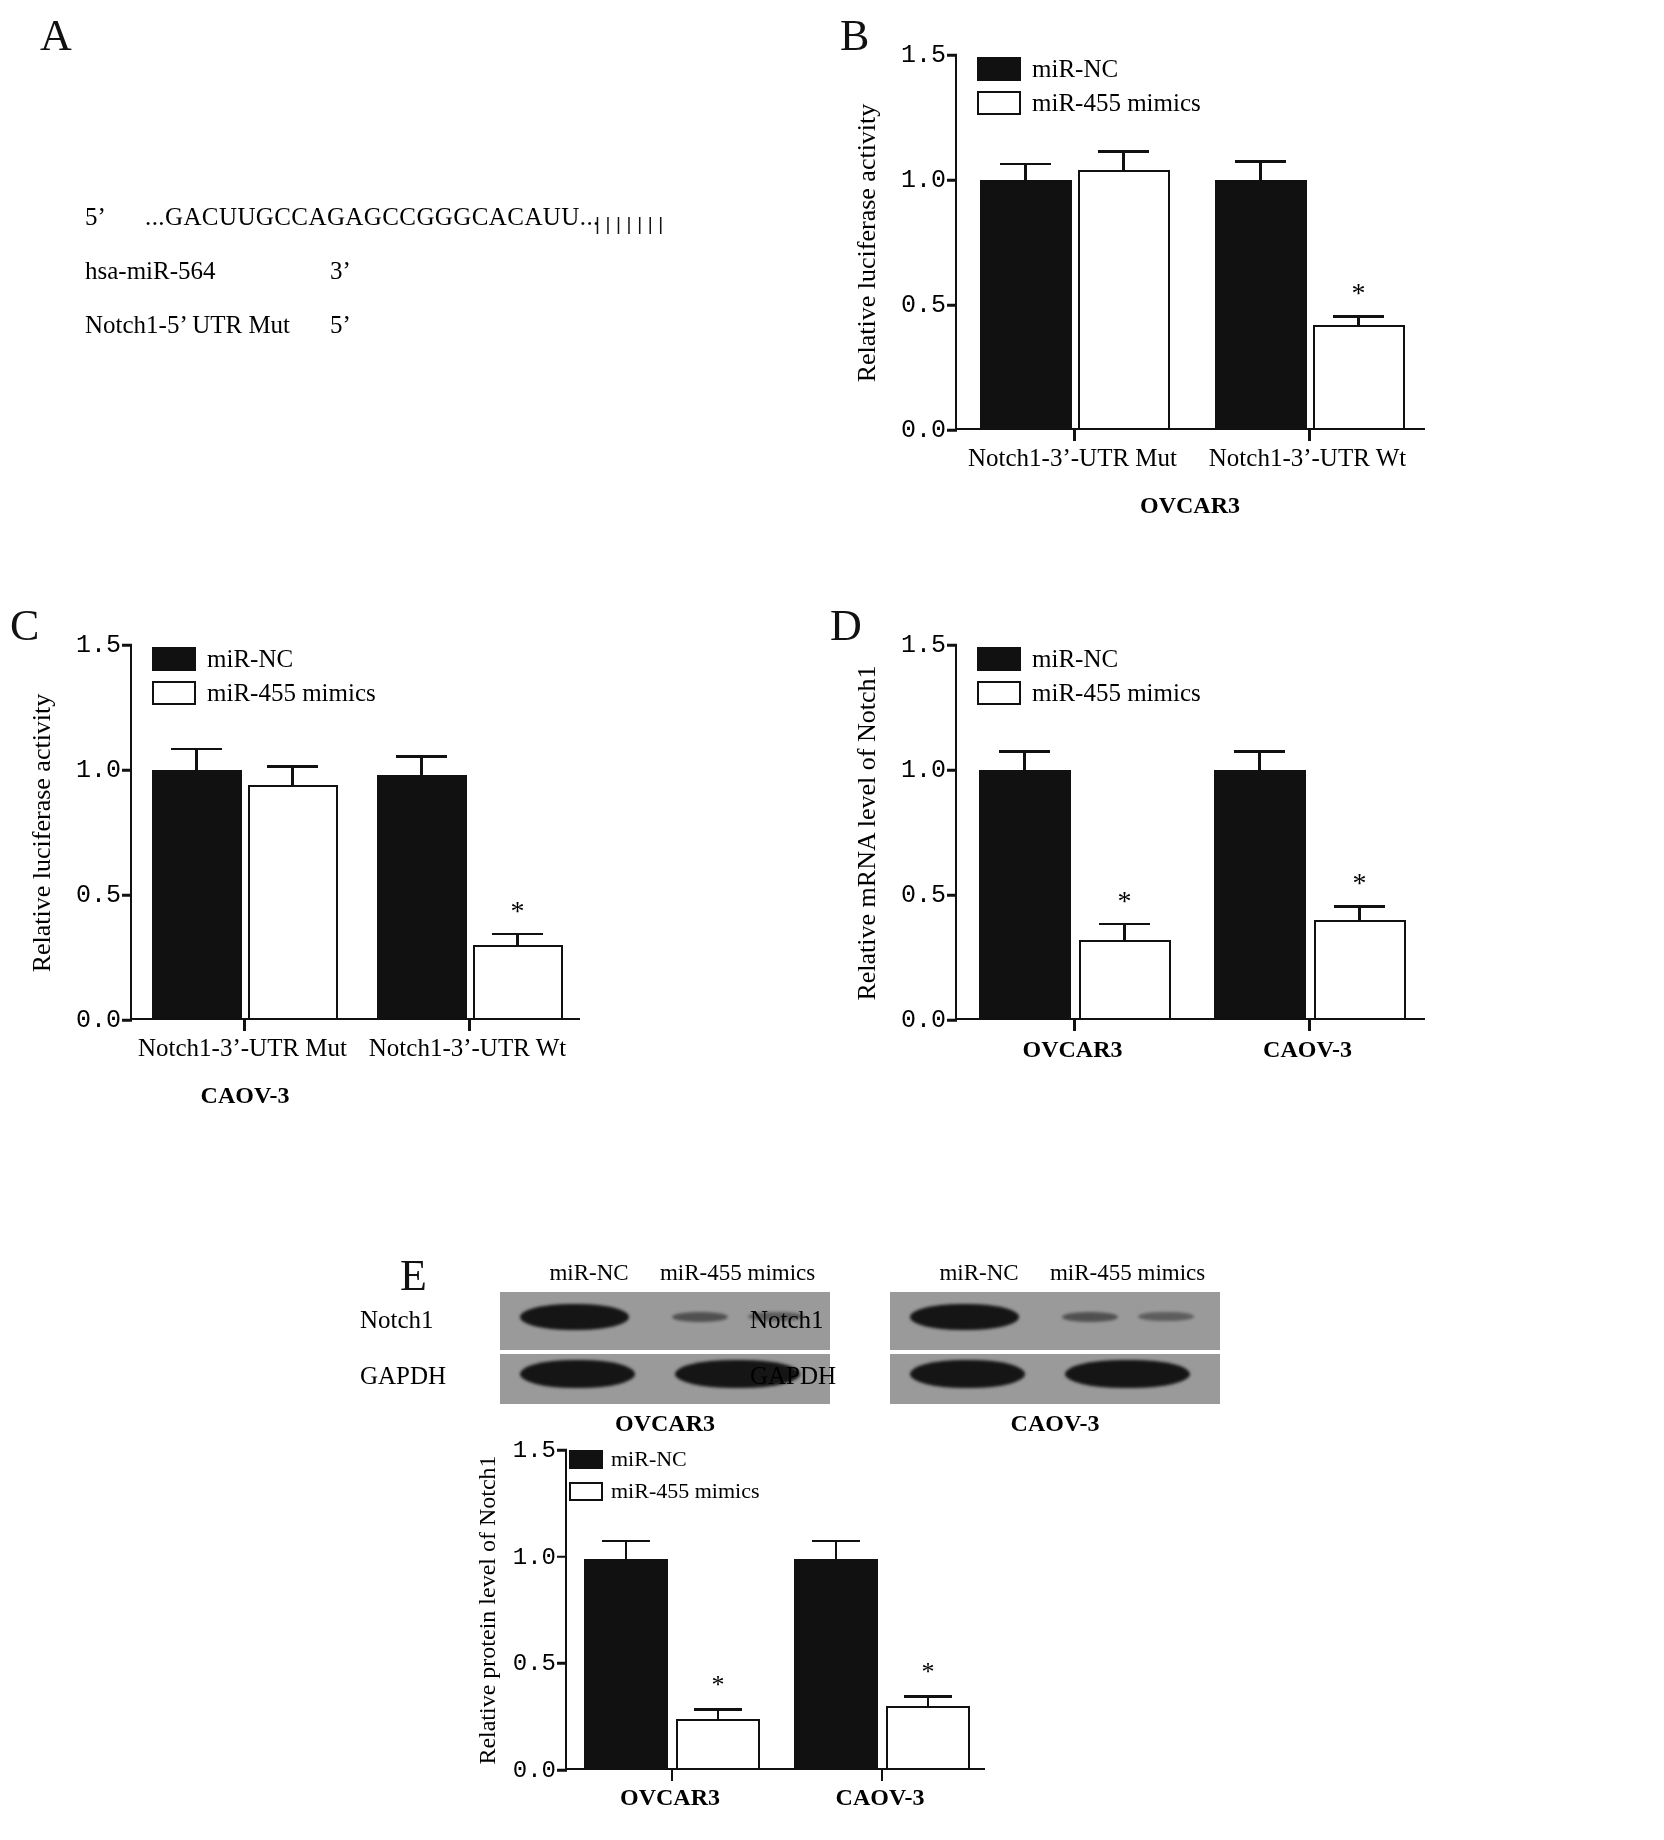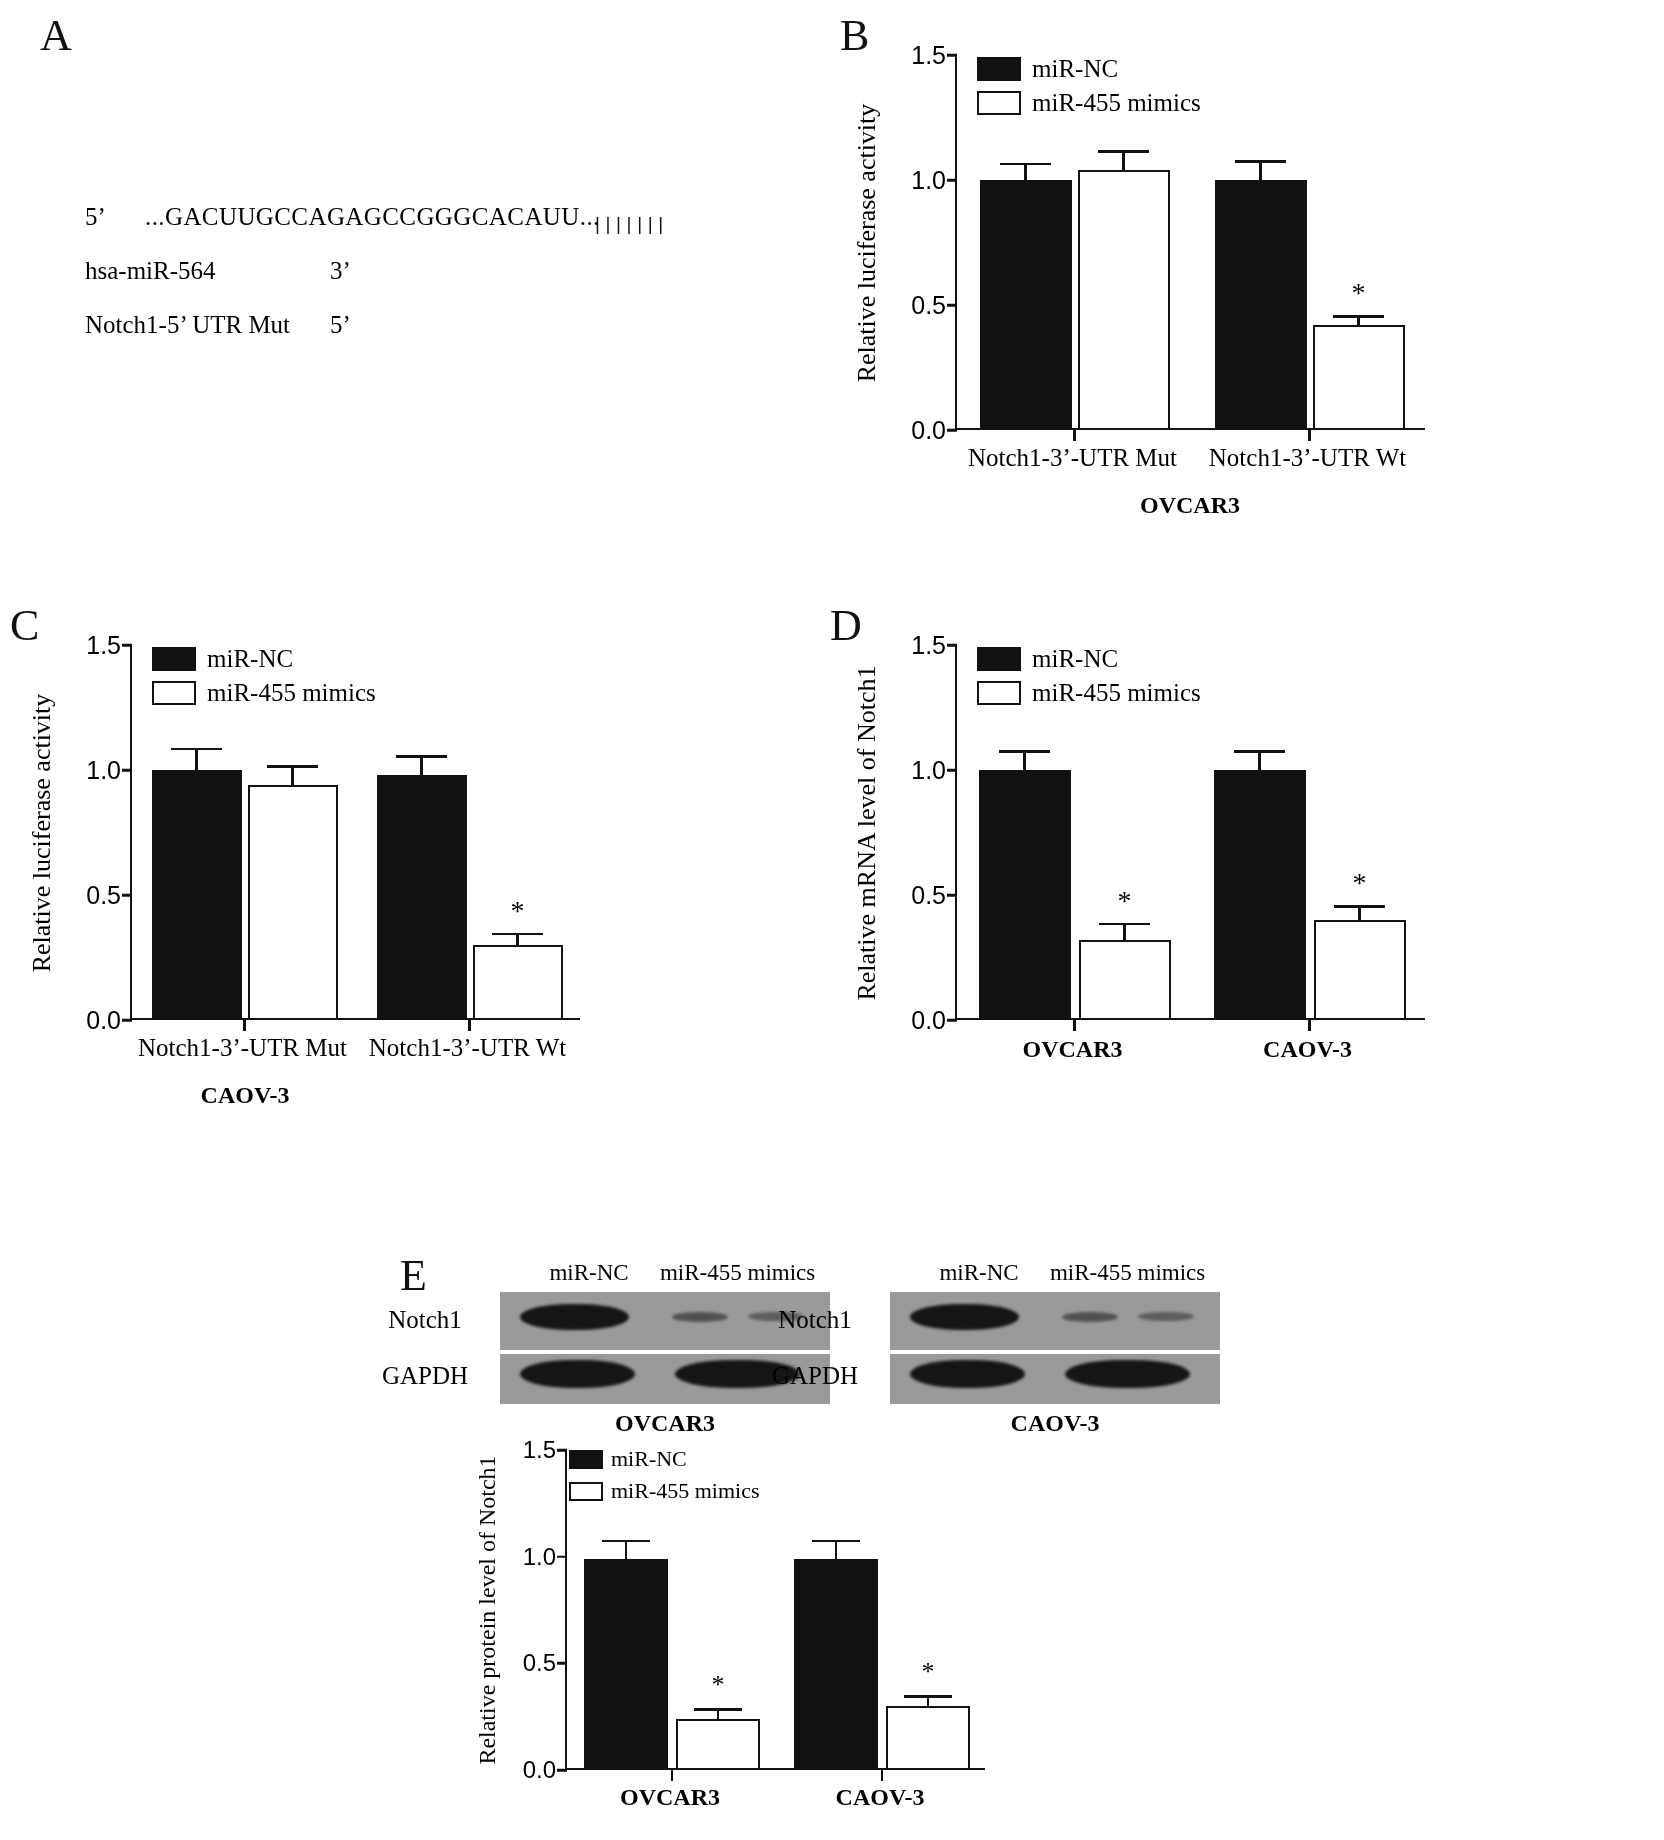--- a/index.html
+++ b/index.html
@@ -50,21 +50,21 @@
     position:absolute;
     border-left:2.5px solid #111;
     border-bottom:2.5px solid #111;
     box-sizing:border-box;
   }
   .ytick {
     position:absolute;
     right:100%;
     transform:translateY(-50%);
     font-size:25px;
-    font-family:Liberation Sans, sans-serif;
+    font-family:Liberation Mono, monospace;
     padding-right:11px;
     white-space:nowrap;
   }
   .ytickmark {
     position:absolute;
     right:100%;
     width:10px;
     height:2.5px;
     background:#111;
     transform:translateY(-50%);
@@ -148,21 +148,21 @@
   }
   .blot-header {
     position:absolute;
     font-size:23px;
     transform:translateX(-50%);
     white-space:nowrap;
   }
   .blot-side {
     position:absolute;
     font-size:25px;
-    text-align:center;
+    text-align:left;
     white-space:nowrap;
     transform:translateY(-50%);
   }
 </style>
 </head>
 <body>
 
 <div id="panelA">
   <div class="panel-letter letter">A</div>
 

